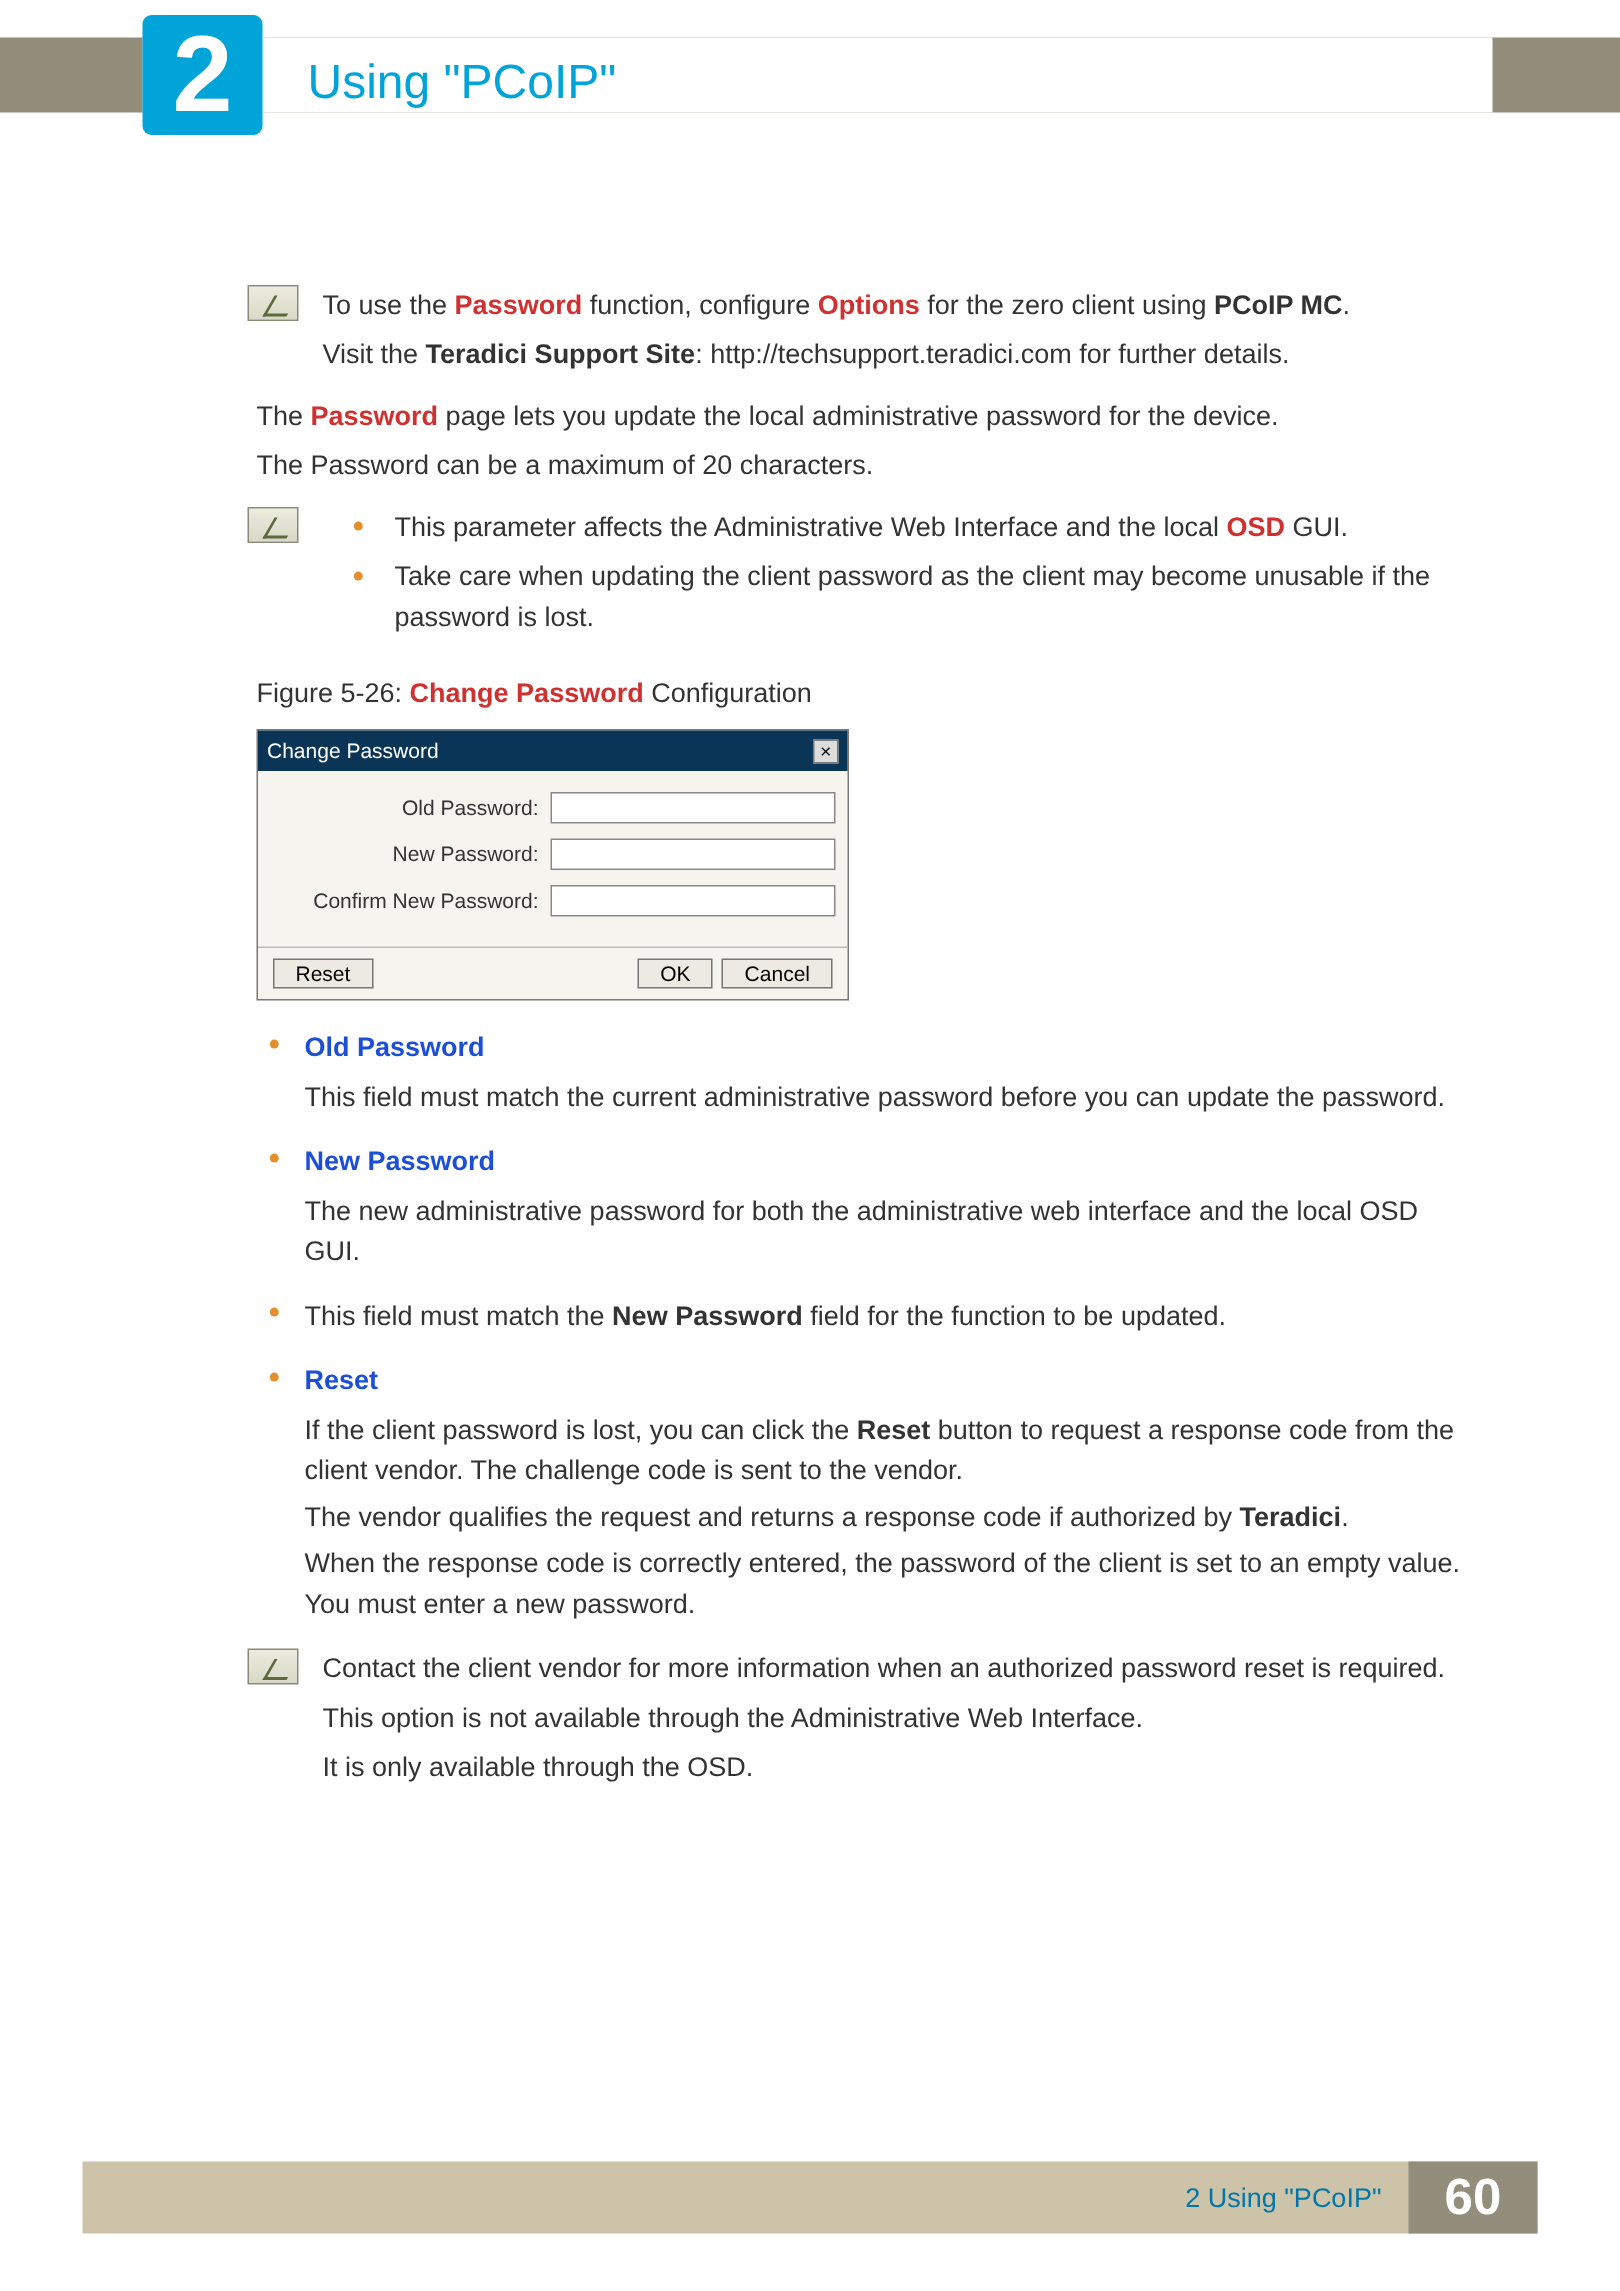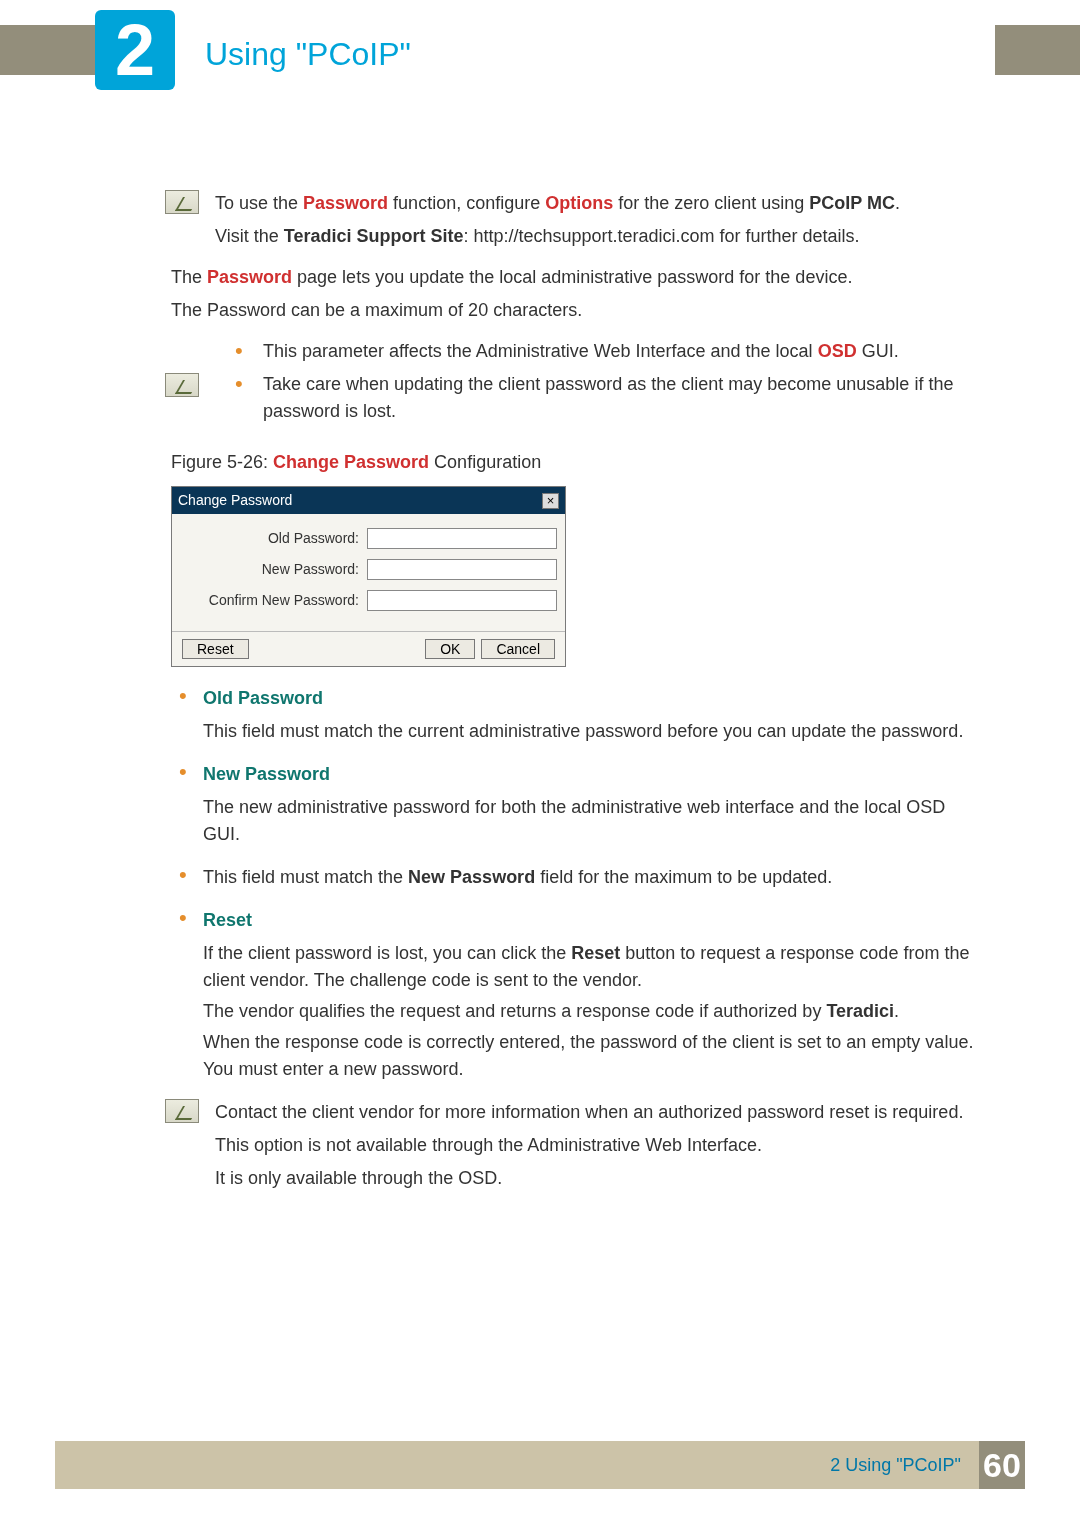--- a/index.html
+++ b/index.html
@@ -149,41 +149,41 @@
   .defs { margin-top: 10px; }
   .def-item { position: relative; padding-left: 38px; margin-bottom: 16px;}
   .def-item::before {
     content: "•";
     position: absolute;
     left: 14px; top: 0;
     color: #e58e2c;
     font-size: 22px;
     line-height: 1;
   }
-  .def-term { color: #0f766e; font-weight: 700; margin-bottom: 6px;}
+  .def-term { color: #1d4ed8; font-weight: 700; margin-bottom: 6px;}
   .def-body p { margin: 4px 0; }
   
   .page-footer {
     position: absolute;
     bottom: 38px; left: 55px; right: 55px;
     height: 48px;
     background: #ccc3a8;
     display: flex;
     justify-content: flex-end;
     align-items: stretch;
   }
   .pf-label {
     display: flex;
     align-items: center;
     color: #0077a8;
     padding: 0 18px;
     font-size: 18px;
   }
   .pf-num {
-    width: 46px;
+    width: 86px;
     background: #938e7b;
     color: #fff;
     font-size: 34px;
     font-weight: 700;
     display: flex;
     align-items: center;
     justify-content: center;
   }
 </style>
 </head>
@@ -210,21 +210,21 @@
           <span>Visit the </span><span class="bold">Teradici Support Site</span><span>: http://techsupport.teradici.com for further details.</span>
         </p>
       </div>
     </div>
 
     <p class="para">
       <span>The </span><span class="red">Password</span><span> page lets you update the local administrative password for the device.</span>
     </p>
     <p class="para">The  Password can be a maximum of 20 characters.</p>
 
-    <div class="note-row" style="margin-top:14px;align-items:center;">
+    <div class="note-row" style="margin-top:14px;">
       <div class="note-icon"></div>
       <div class="note-body">
         <ul class="orange-bullets">
           <li>
             <span>This parameter affects the Administrative Web Interface and the local </span><span class="red">OSD</span><span> GUI.</span>
           </li>
           <li>Take care when updating the client password as the client may become unusable if the password is lost.</li>
         </ul>
       </div>
     </div>
@@ -269,21 +269,21 @@
       </div>
       <div class="def-item">
         <div class="def-term">New Password</div>
         <div class="def-body">
               <p>The new administrative password for both the administrative web interface and the local OSD GUI.</p>
             </div>
       </div>
       <div class="def-item">
         <div class="def-body">
               <p>
-          <span>This field must match the </span><span class="bold">New Password</span><span> field for the maximum to be updated.</span>
+          <span>This field must match the </span><span class="bold">New Password</span><span> field for the function to be updated.</span>
         </p>
             </div>
       </div>
       <div class="def-item">
         <div class="def-term">Reset</div>
         <div class="def-body">
           <p>
             <span>If the client password is lost, you can click the </span><span class="bold">Reset</span><span> button to request a response code from the client vendor. The challenge code is sent to the vendor.</span>
           </p>
           <p>

